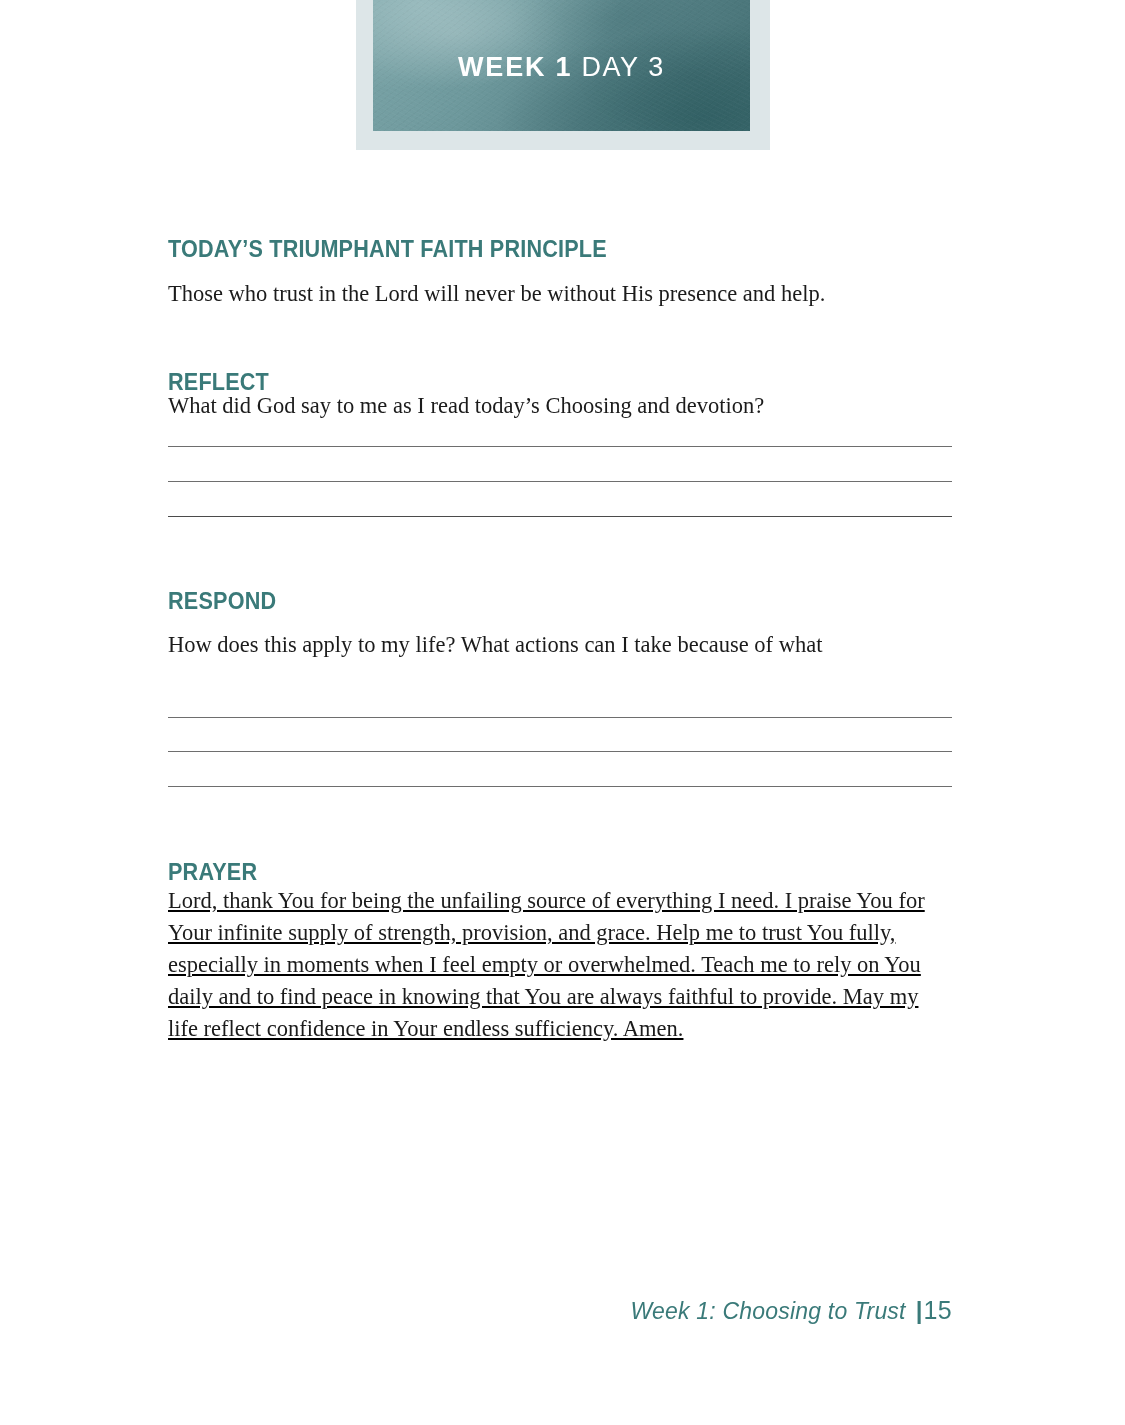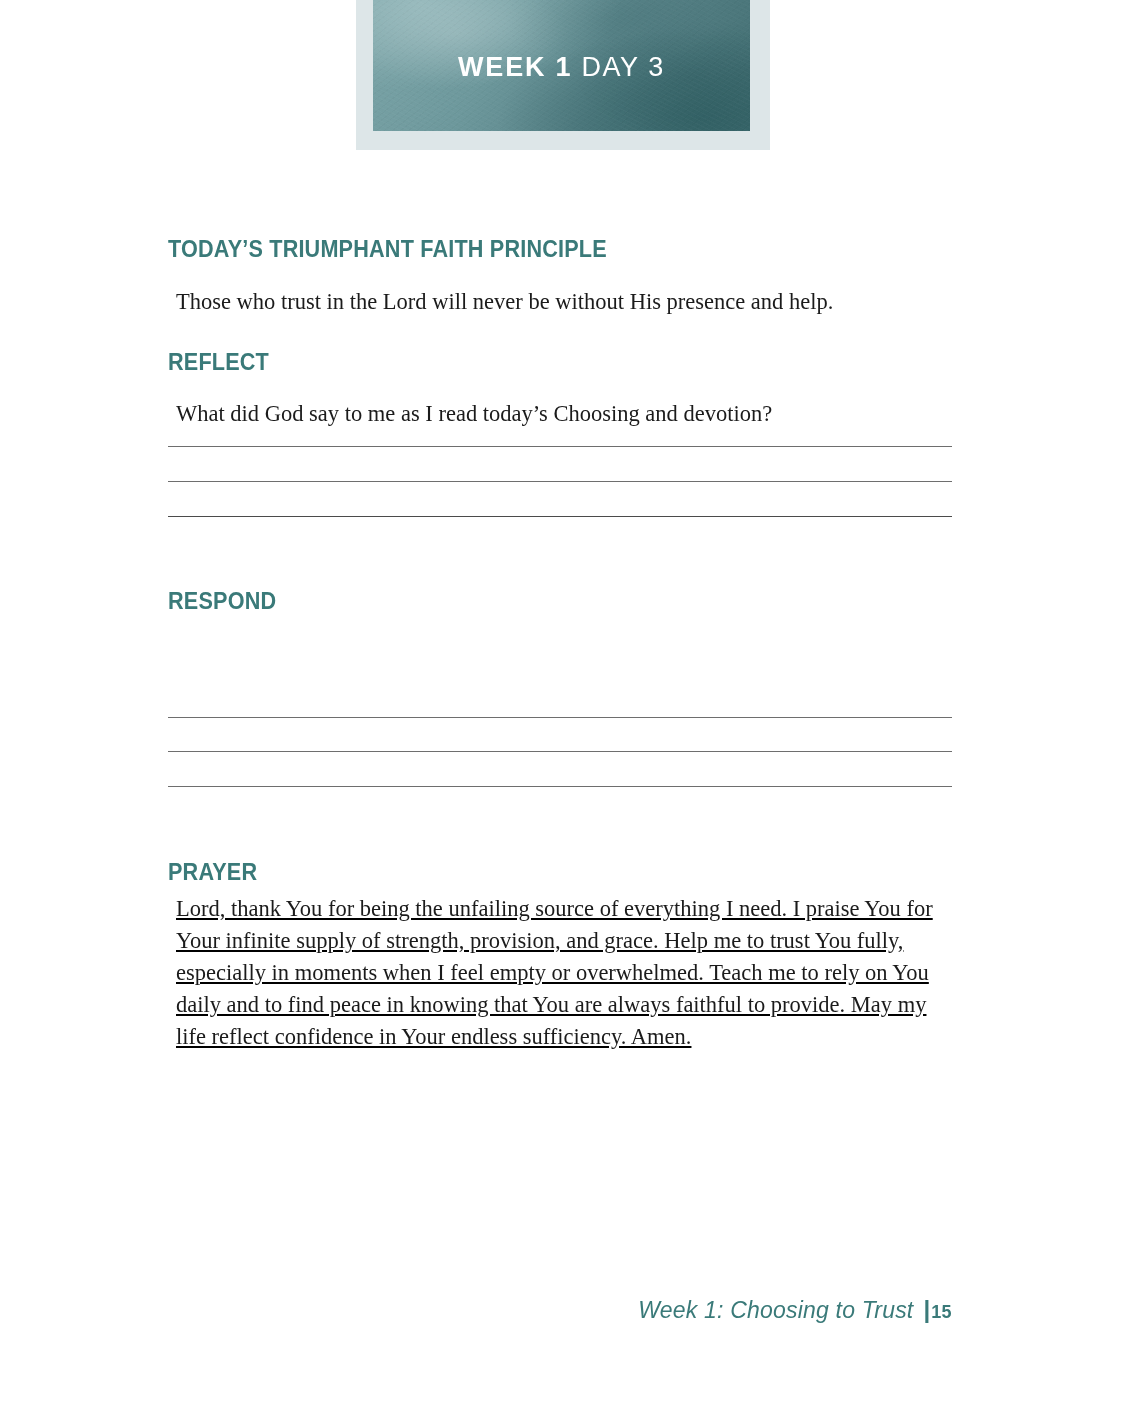--- a/index.html
+++ b/index.html
@@ -96,21 +96,21 @@
     font-weight: bold;
     font-size: 23px;
     letter-spacing: 0.2px;
     color: #3a7a79;
     text-transform: uppercase;
     transform: scaleX(0.94);
     transform-origin: left center;
   }
 
   p.body-text {
-    margin: 8px;
+    margin: 0;
     font-family: "Liberation Serif", serif;
     font-size: 22.5px;
     line-height: 32px;
     color: #1b1b1b;
   }
 
   
   .blk { position: absolute; left: 0; width: 784px; }
 
   .rule {
@@ -138,22 +138,22 @@
     font-size: 23px;
     letter-spacing: 0.2px;
   }
   .footer .fbar {
     display: inline-block;
     font-weight: bold;
     font-size: 24px;
     margin: 0 1px 0 10px;
   }
   .footer .fnum {
-    font-weight: bold;
-    font-size: 18px;
+    font-weight: normal;
+    font-size: 25px;
     letter-spacing: 0.4px;
     text-align: right;
   }
 </style>
 </head>
 <body>
 
 <div class="banner-frame"></div>
 
 <div class="banner-image">
@@ -167,34 +167,35 @@
 
 <div class="content">
 
   <div class="blk" style="top:236px;">
     <h2 class="section-head">TODAY’S TRIUMPHANT FAITH PRINCIPLE</h2>
   </div>
   <div class="blk" style="top:278px;">
     <p class="body-text">Those who trust in the Lord will never be without His presence and help.</p>
   </div>
 
-  <div class="blk" style="top:349px;">
+  <div class="blk" style="top:369px;">
     <h2 class="section-head">REFLECT</h2>
   </div>
   <div class="blk" style="top:390px;">
     <p class="body-text">What did God say to me as I read today’s Choosing and devotion?</p>
   </div>
   <div class="rule soft" style="top:446px;"></div>
   <div class="rule soft" style="top:481px;"></div>
   <div class="rule" style="top:516px;"></div>
 
   <div class="blk" style="top:588px;">
     <h2 class="section-head">RESPOND</h2>
   </div>
   <div class="blk" style="top:629px;">
+    <p class="body-text">How does this apply to my life? What actions can I take because of what</p>
   </div>
   <div class="rule soft" style="top:717px;"></div>
   <div class="rule soft" style="top:751px;"></div>
   <div class="rule soft" style="top:786px;"></div>
 
   <div class="blk" style="top:859px;">
     <h2 class="section-head">PRAYER</h2>
   </div>
   <div class="blk" style="top:885px;text-decoration:underline;">
     <p class="body-text">Lord, thank You for being the unfailing source of everything I need. I praise You for Your infinite supply of strength, provision, and grace. Help me to trust You fully, especially in moments when I feel empty or overwhelmed. Teach me to rely on You daily and to find peace in knowing that You are always faithful to provide. May my life reflect confidence in Your endless sufficiency. Amen.</p>

